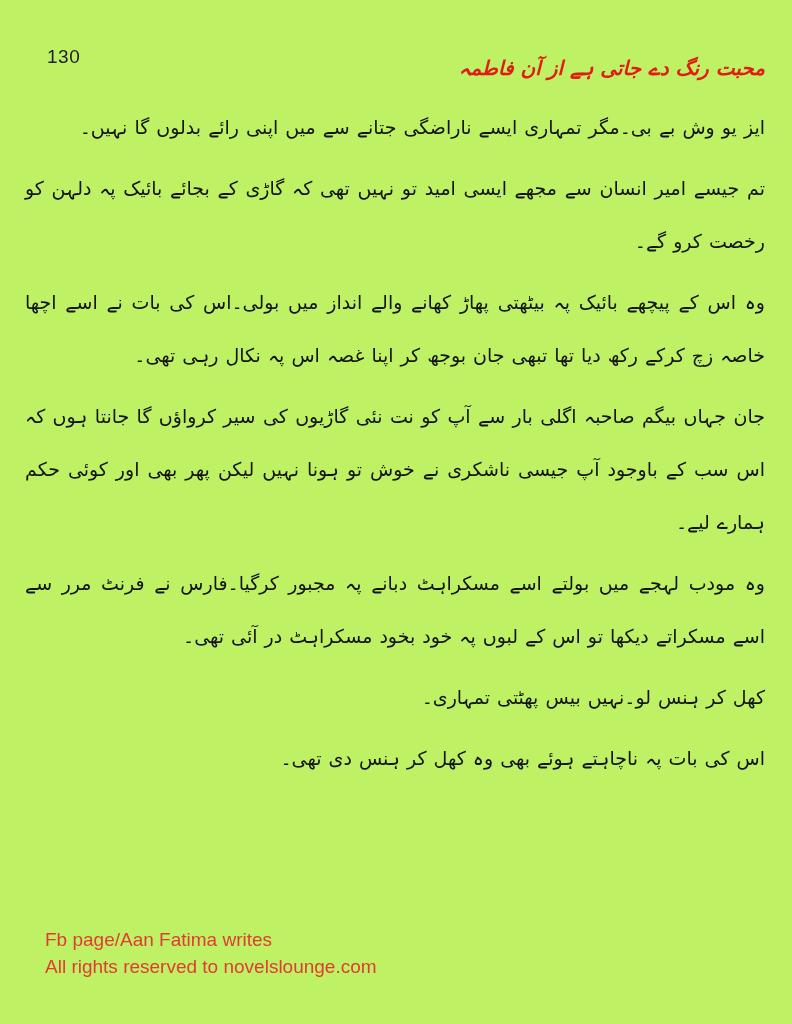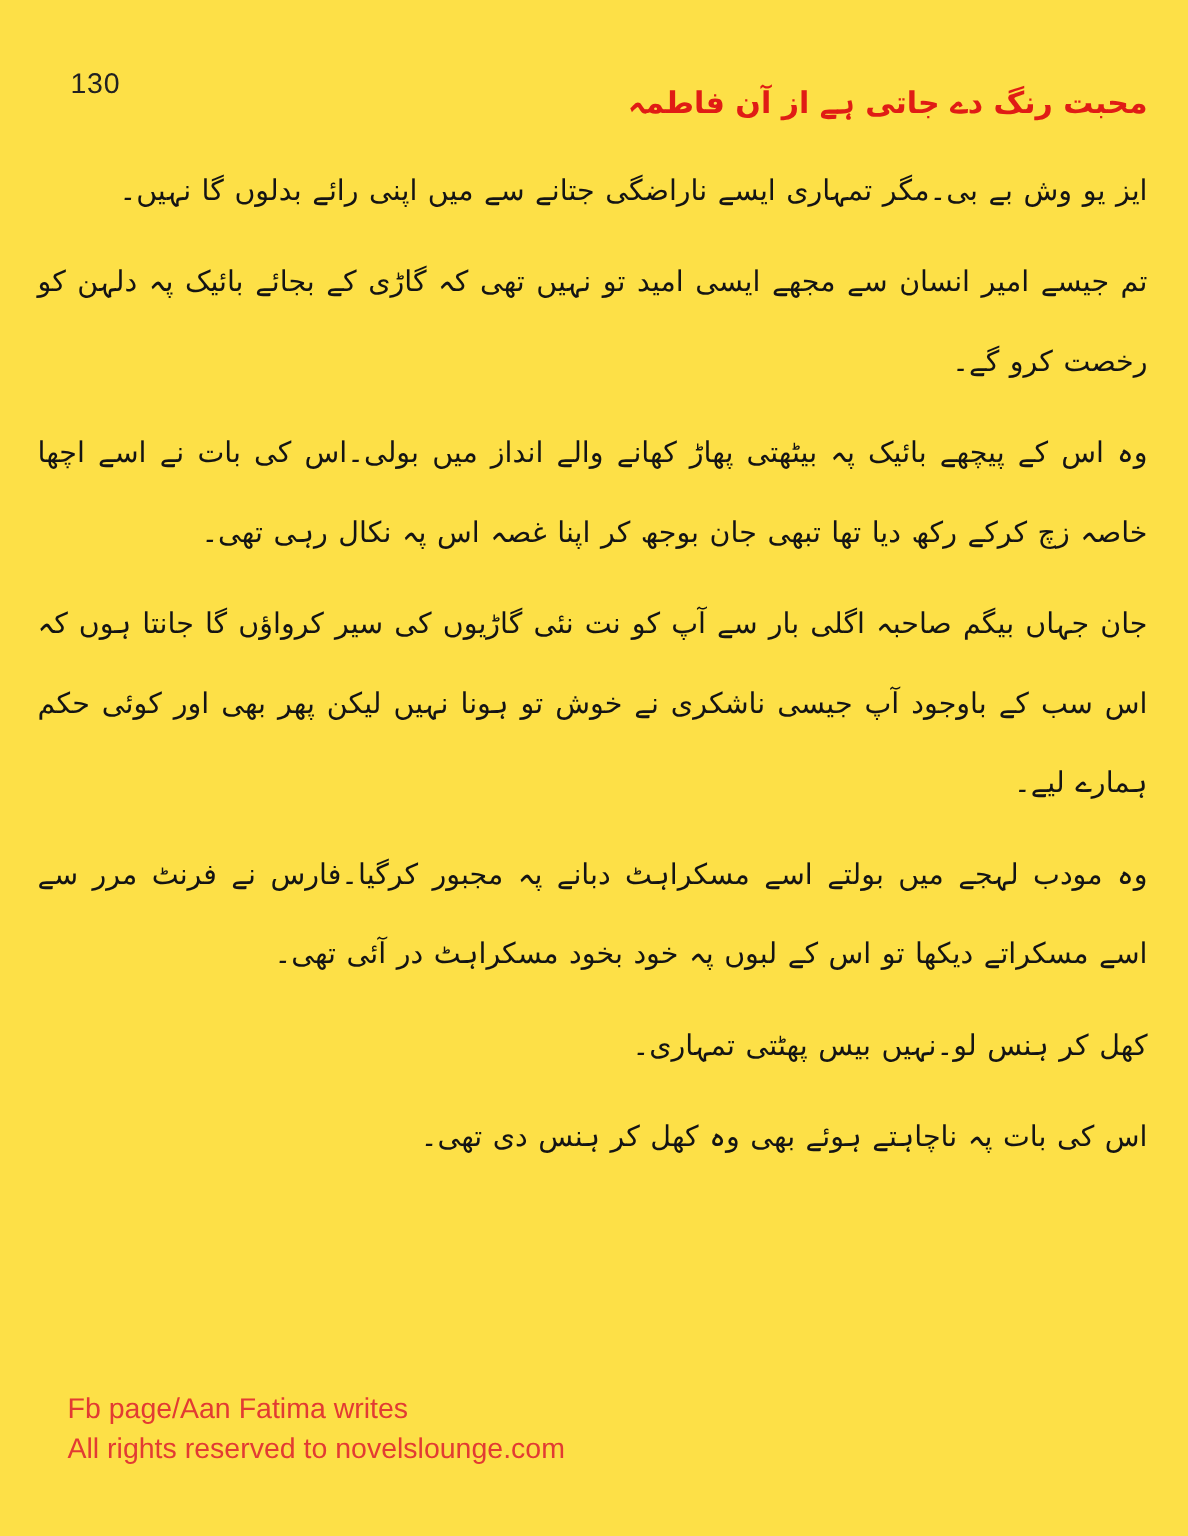--- a/index.html
+++ b/index.html
@@ -13,21 +13,21 @@
     overflow: hidden;
     font-family: "Liberation Sans", sans-serif;
     color: var(--text-black, #1b1b1b);
     position: relative;
   }
   .page {
     box-sizing: border-box;
     width: 792px;
     height: 1024px;
     padding: 45px 27px 0 25px;
-    background: #fde047;
+    background: #bef264;
   }
   .header-row {
     display: flex;
     justify-content: space-between;
     align-items: flex-start;
     height: 52px;
   }
   .page-number {
     font-size: 19px;
     line-height: 24px;
@@ -35,20 +35,21 @@
     padding-left: 22px;
     letter-spacing: 0.5px;
   }
   .header-title {
     direction: rtl;
     text-align: right;
     font-family: "DejaVu Sans", sans-serif;
     font-size: 20px;
     line-height: 34px;
     font-weight: bold;
+    font-style: italic;
     color: var(--header-red, #e01c15);
     padding-top: 6px;
   }
   .body-text {
     margin-top: 4px;
   }
   .para {
     direction: rtl;
     unicode-bidi: embed;
     text-align: justify;

